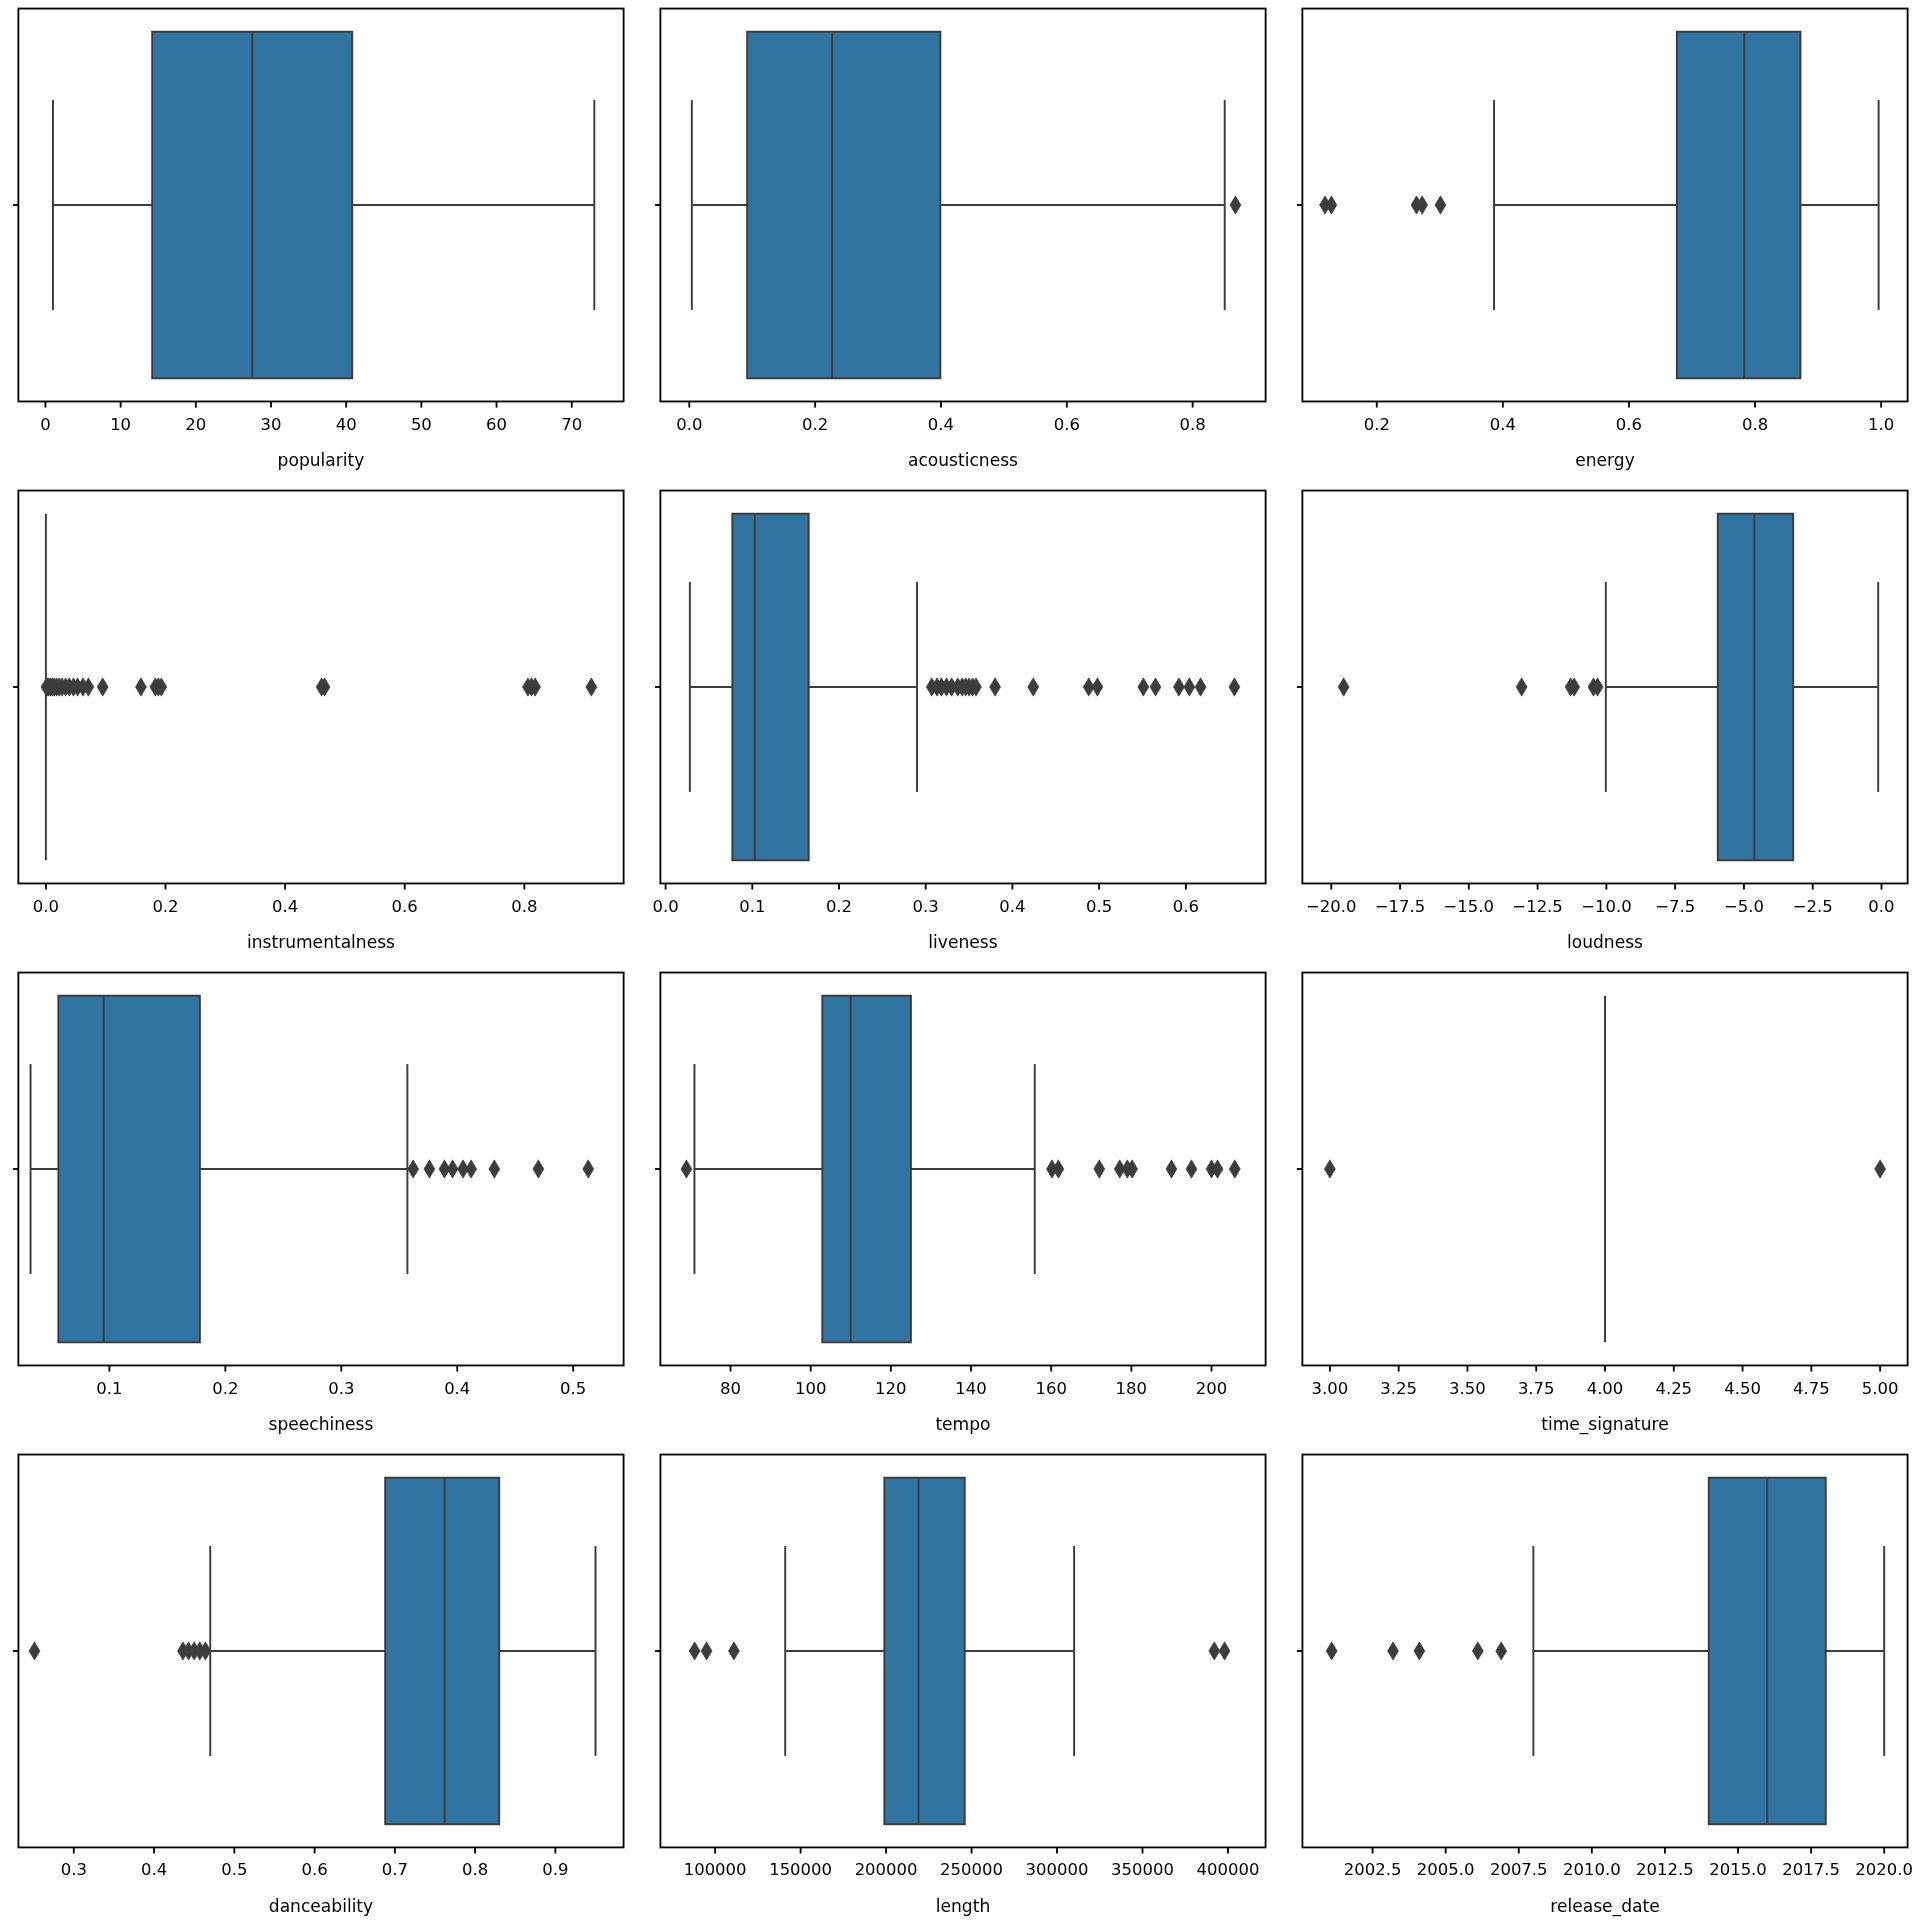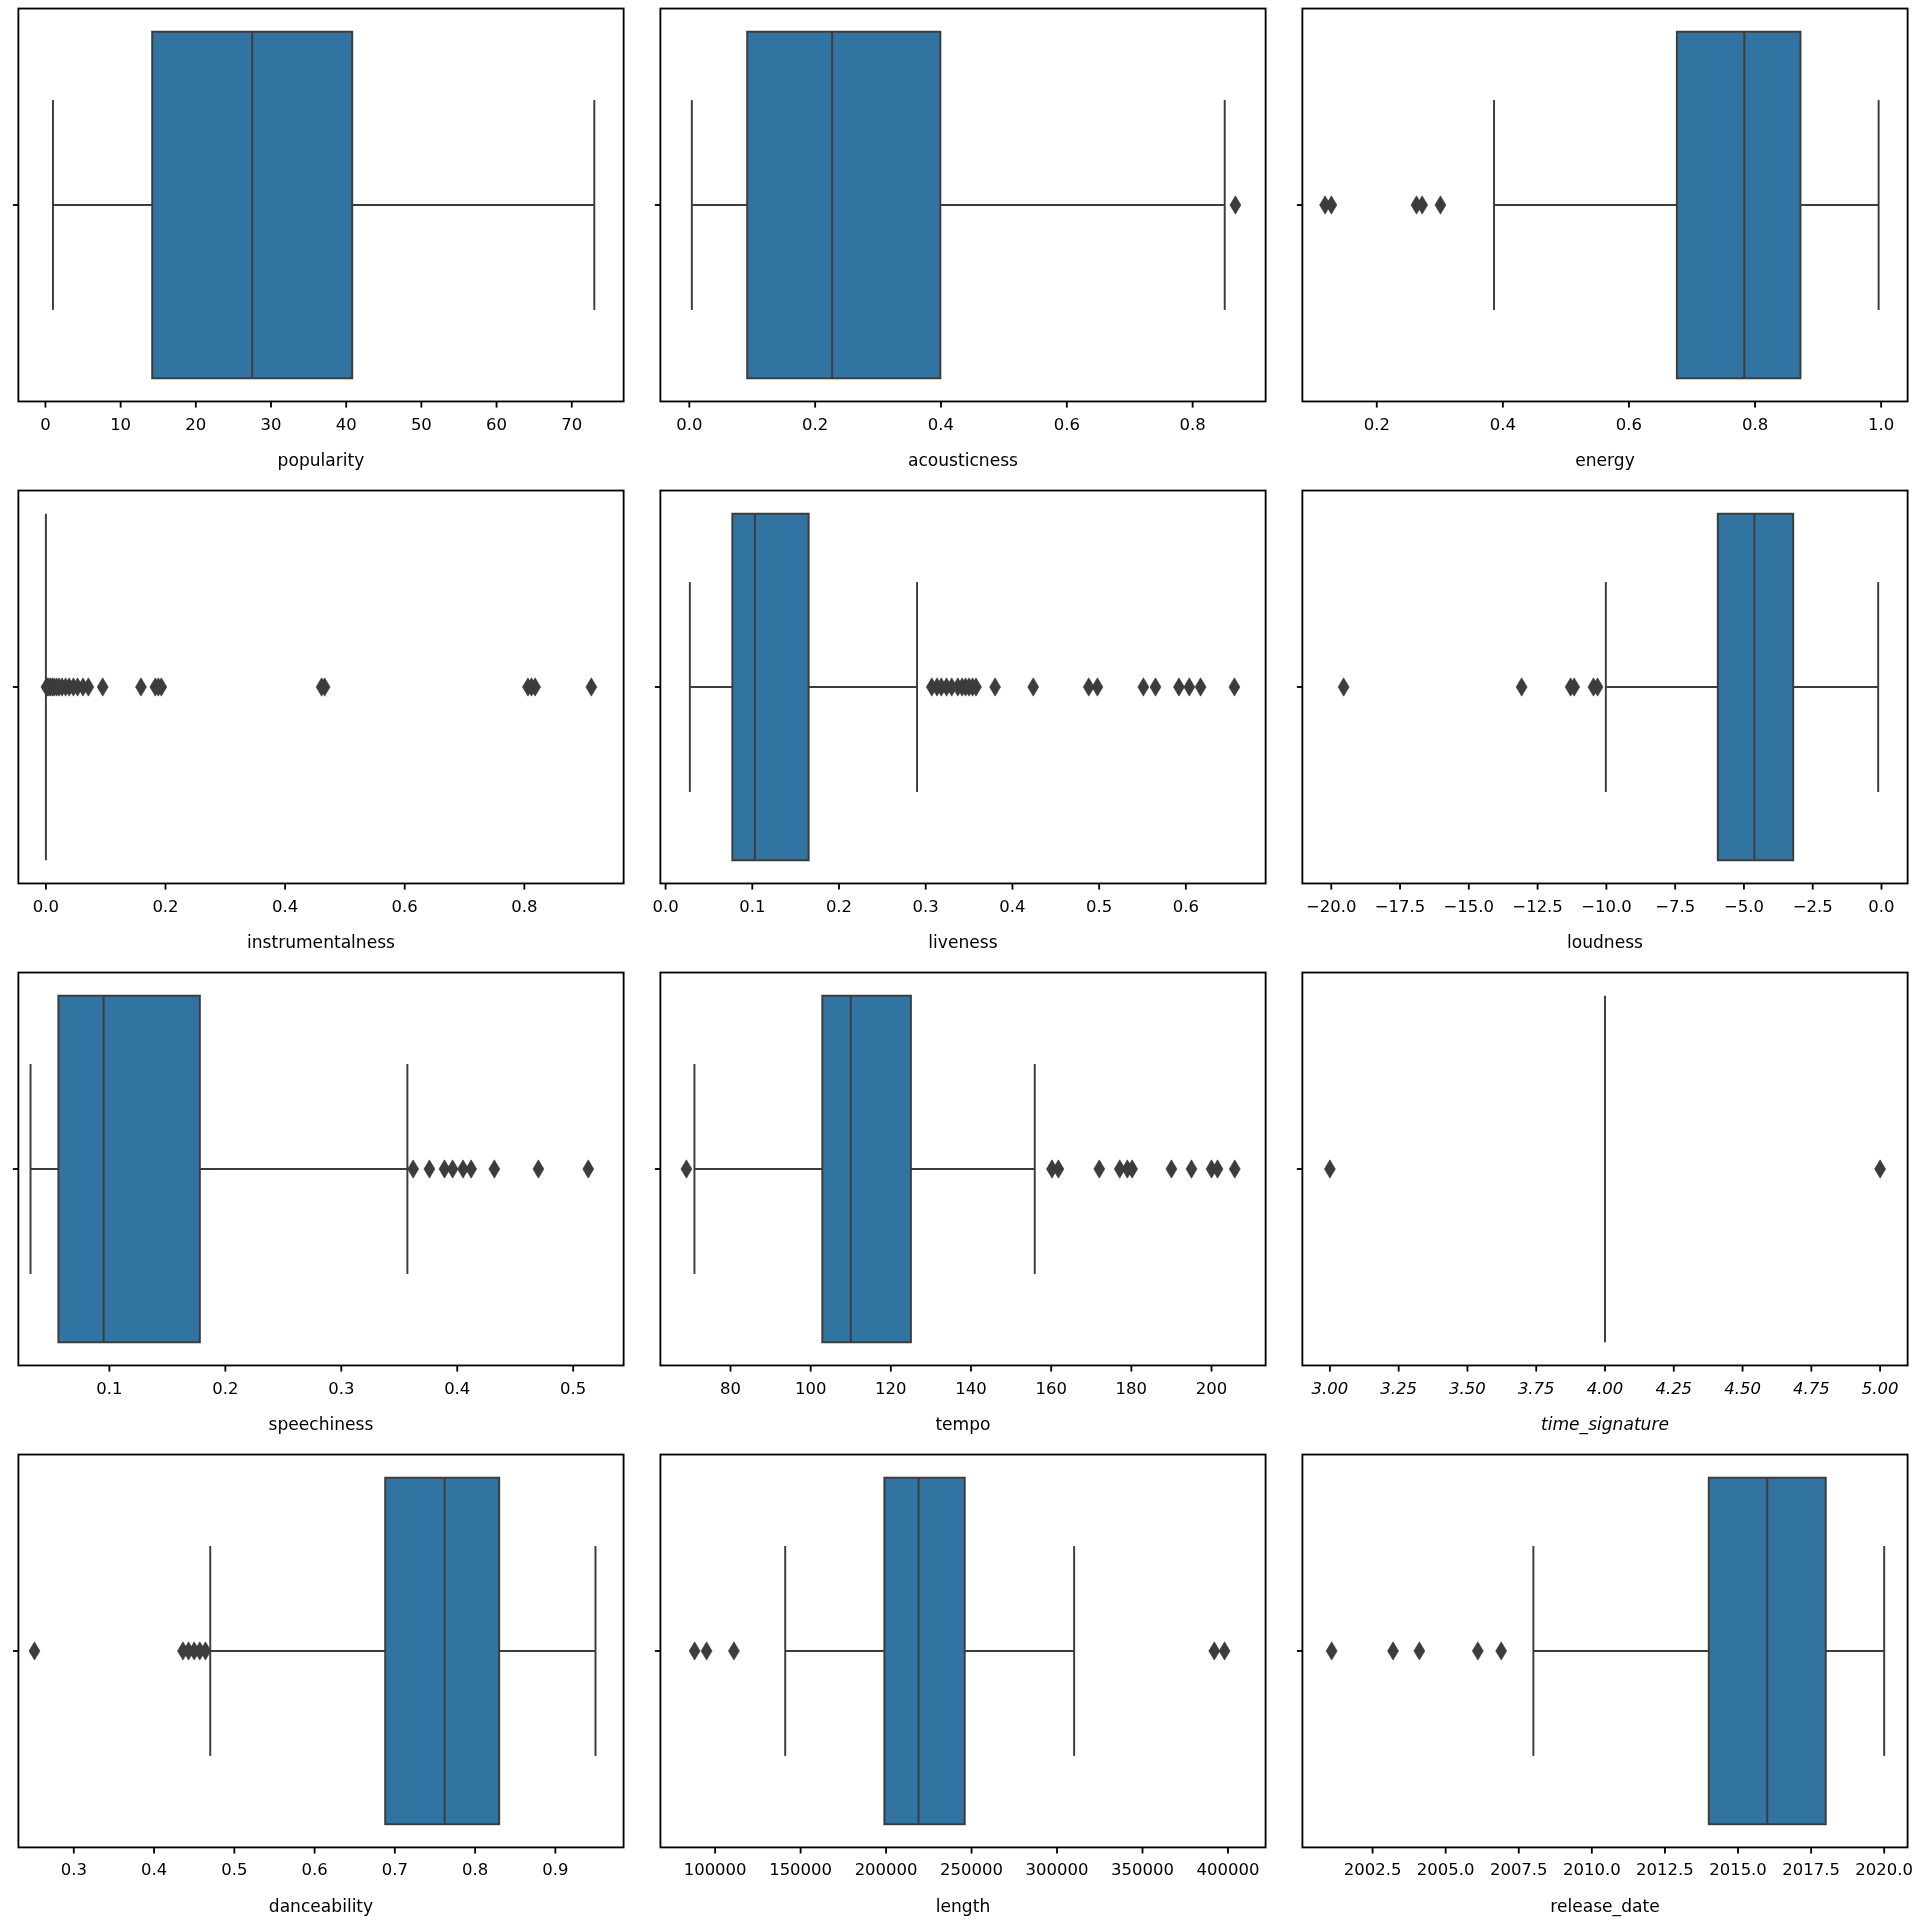--- a/index.html
+++ b/index.html
@@ -318,21 +318,21 @@
           <path d="M 795.3509933774835 321 L 804.3509933774835 336 L 795.3509933774835 351 L 786.3509933774835 336 Z" fill="#3c3c3c" stroke="#3c3c3c" stroke-width="1"></path>
           <path d="M 803.2344370860926 321 L 812.2344370860926 336 L 803.2344370860926 351 L 794.2344370860926 336 Z" fill="#3c3c3c" stroke="#3c3c3c" stroke-width="1"></path>
           <path d="M 867.615894039735 321 L 876.615894039735 336 L 867.615894039735 351 L 858.615894039735 336 Z" fill="#3c3c3c" stroke="#3c3c3c" stroke-width="1"></path>
           <path d="M 900.4635761589404 321 L 909.4635761589404 336 L 900.4635761589404 351 L 891.4635761589404 336 Z" fill="#3c3c3c" stroke="#3c3c3c" stroke-width="1"></path>
           <path d="M 933.3112582781457 321 L 942.3112582781457 336 L 933.3112582781457 351 L 924.3112582781457 336 Z" fill="#3c3c3c" stroke="#3c3c3c" stroke-width="1"></path>
           <path d="M 943.1655629139074 321 L 952.1655629139074 336 L 943.1655629139074 351 L 934.1655629139074 336 Z" fill="#3c3c3c" stroke="#3c3c3c" stroke-width="1"></path>
           <path d="M 971.4145695364239 321 L 980.4145695364239 336 L 971.4145695364239 351 L 962.4145695364239 336 Z" fill="#3c3c3c" stroke="#3c3c3c" stroke-width="1"></path>
         </g>
       </svg>
     </div>
-    <div class="panel" style="height: 482px; font-style: italic;">
+    <div class="panel" style="height: 482px;">
       <svg width="642" height="482" viewBox="0 0 1052 790">
         <rect x="30" y="14" width="992" height="644" fill="#ffffff"></rect>
         <rect x="30" y="14" width="992" height="644" fill="none" stroke="#000000" stroke-width="3"></rect>
         <line x1="21" y1="336" x2="30" y2="336" stroke="#000000" stroke-width="3"></line>
         <line x1="75.09090909090914" y1="658" x2="75.09090909090914" y2="668" stroke="#000000" stroke-width="3"></line>
         <text x="75.09090909090914" y="704" text-anchor="middle" class="ticklabel">3.00</text>
         <line x1="187.81818181818187" y1="658" x2="187.81818181818187" y2="668" stroke="#000000" stroke-width="3"></line>
         <text x="187.81818181818187" y="704" text-anchor="middle" class="ticklabel">3.25</text>
         <line x1="300.5454545454546" y1="658" x2="300.5454545454546" y2="668" stroke="#000000" stroke-width="3"></line>
         <text x="300.5454545454546" y="704" text-anchor="middle" class="ticklabel">3.50</text>

